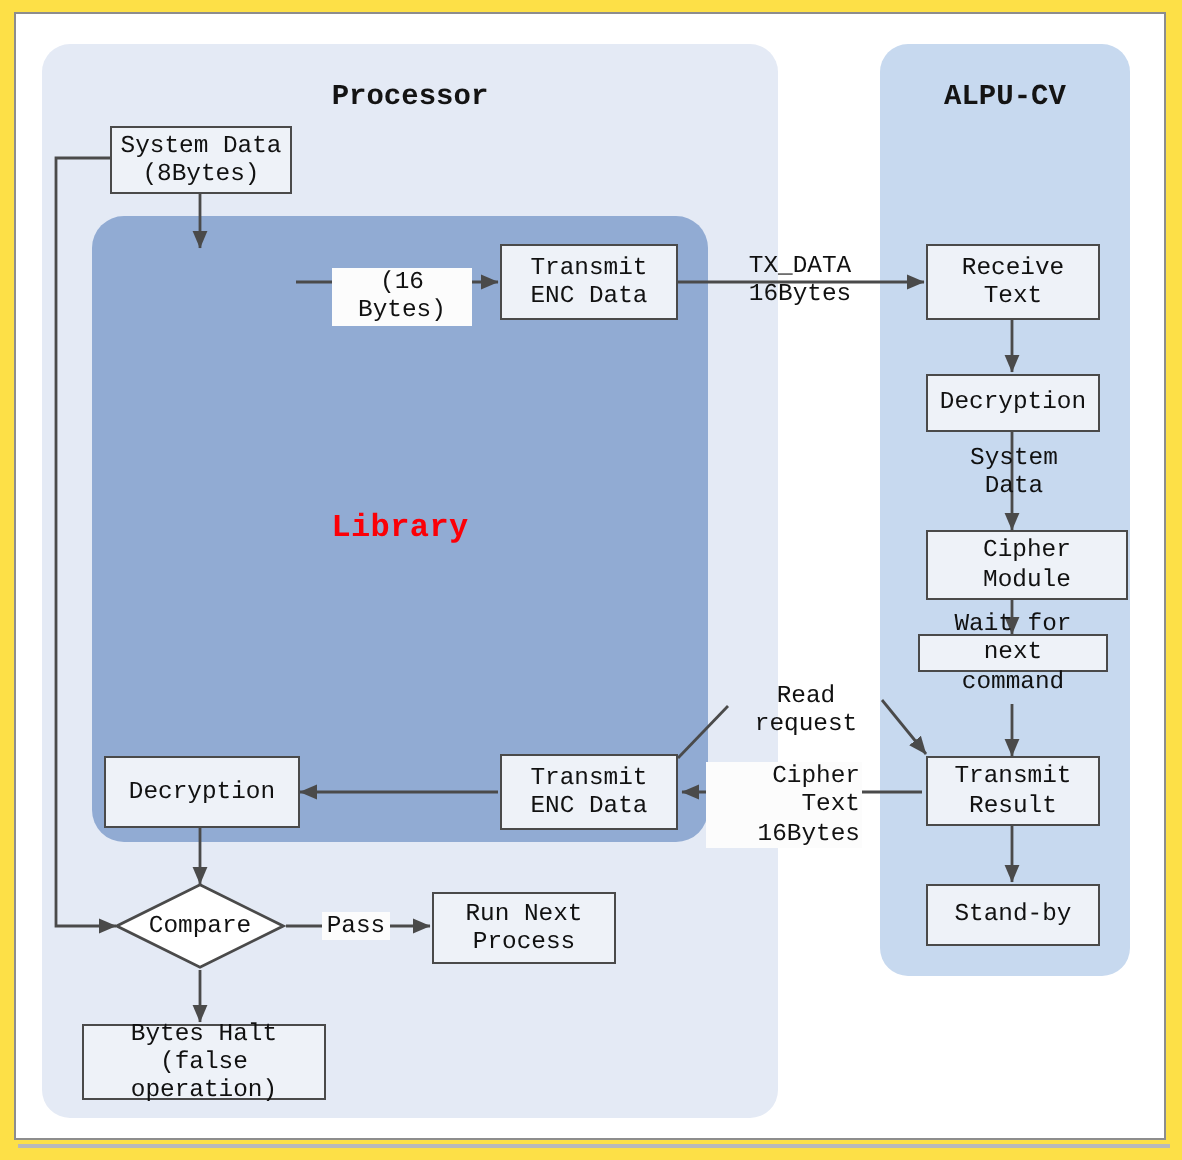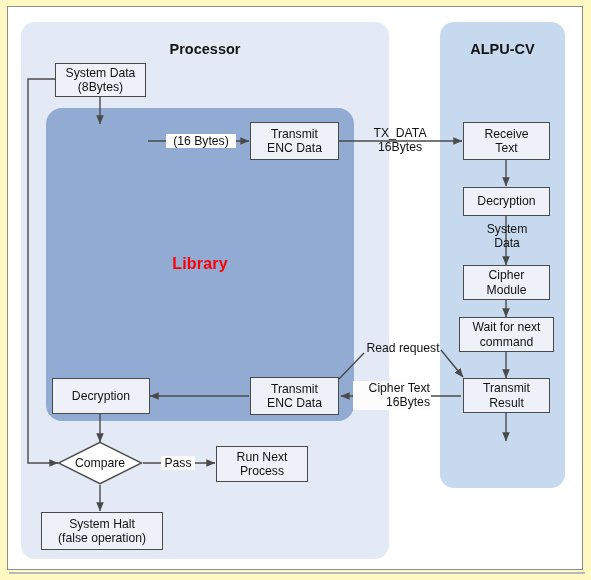--- a/index.html
+++ b/index.html
@@ -7,22 +7,23 @@
     margin: 0;
     padding: 0;
     background: #ffffff;
     font-family: "Liberation Sans", sans-serif;
   }
 
   #canvas {
     position: relative;
     width: 591px;
     height: 580px;
-    background: #fef9c3;
+    background: #fde047;
     overflow: hidden;
+    font-family: Liberation Mono, monospace;
   }
 
   
   .frame {
     position: absolute;
     left: 7px;
     top: 6px;
     width: 576px;
     height: 564px;
     border: 1px solid #8d8d8d;
@@ -221,37 +222,38 @@
   <div class="diamond-wrap" style="left:57px; top:441px; width:86px; height:44px;">
     <svg width="86" height="44" viewBox="0 0 86 44" xmlns="http://www.w3.org/2000/svg">
       <polygon points="43,1.4 84.6,22 43,42.6 1.4,22" fill="#ffffff" stroke="#4a4a4a" stroke-width="1.4"></polygon>
     </svg>
     <div class="diamond-label">Compare</div>
   </div>
 
   <div class="node" style="left:216px; top:446px; width:92px;  height:36px;">Run Next
 Process</div>
 
-  <div class="node" style="left:41px;  top:512px; width:122px; height:38px;">System Halt
+  <div class="node" style="left:41px;  top:512px; width:122px; height:38px;">Bytes Halt
 (false operation)</div>
 
   <div class="node" style="left:463px; top:122px; width:87px; height:38px;">Receive
 Text</div>
 
   <div class="node" style="left:463px; top:187px; width:87px; height:29px;">Decryption</div>
 
-  <div class="node" style="left:463px; top:265px; width:87px; height:35px;">Cipher
+  <div class="node" style="left:463px; top:265px; width:101px; height:35px;">Cipher
 Module</div>
 
-  <div class="node" style="left:459px; top:317px; width:95px; height:35px;">Wait for next
+  <div class="node" style="left:459px; top:317px; width:95px; height:19px;">Wait for next
 command</div>
 
   <div class="node" style="left:463px; top:378px; width:87px; height:35px;">Transmit
 Result</div>
 
+  <div class="node" style="left:463px; top:442px; width:87px; height:31px;">Stand-by</div>
 
   <div class="edge-label boxed" style="left:166px; top:134px; width:68px;">(16 Bytes)</div>
 
   <div class="edge-label" style="left:362px; top:126px; width:76px;">TX_DATA
 16Bytes</div>
 
   <div class="edge-label" style="left:471px; top:222px; width:72px;">System
 Data</div>
 
   <div class="edge-label" style="left:362px; top:341px; width:82px;text-align:center;">Read request</div>

